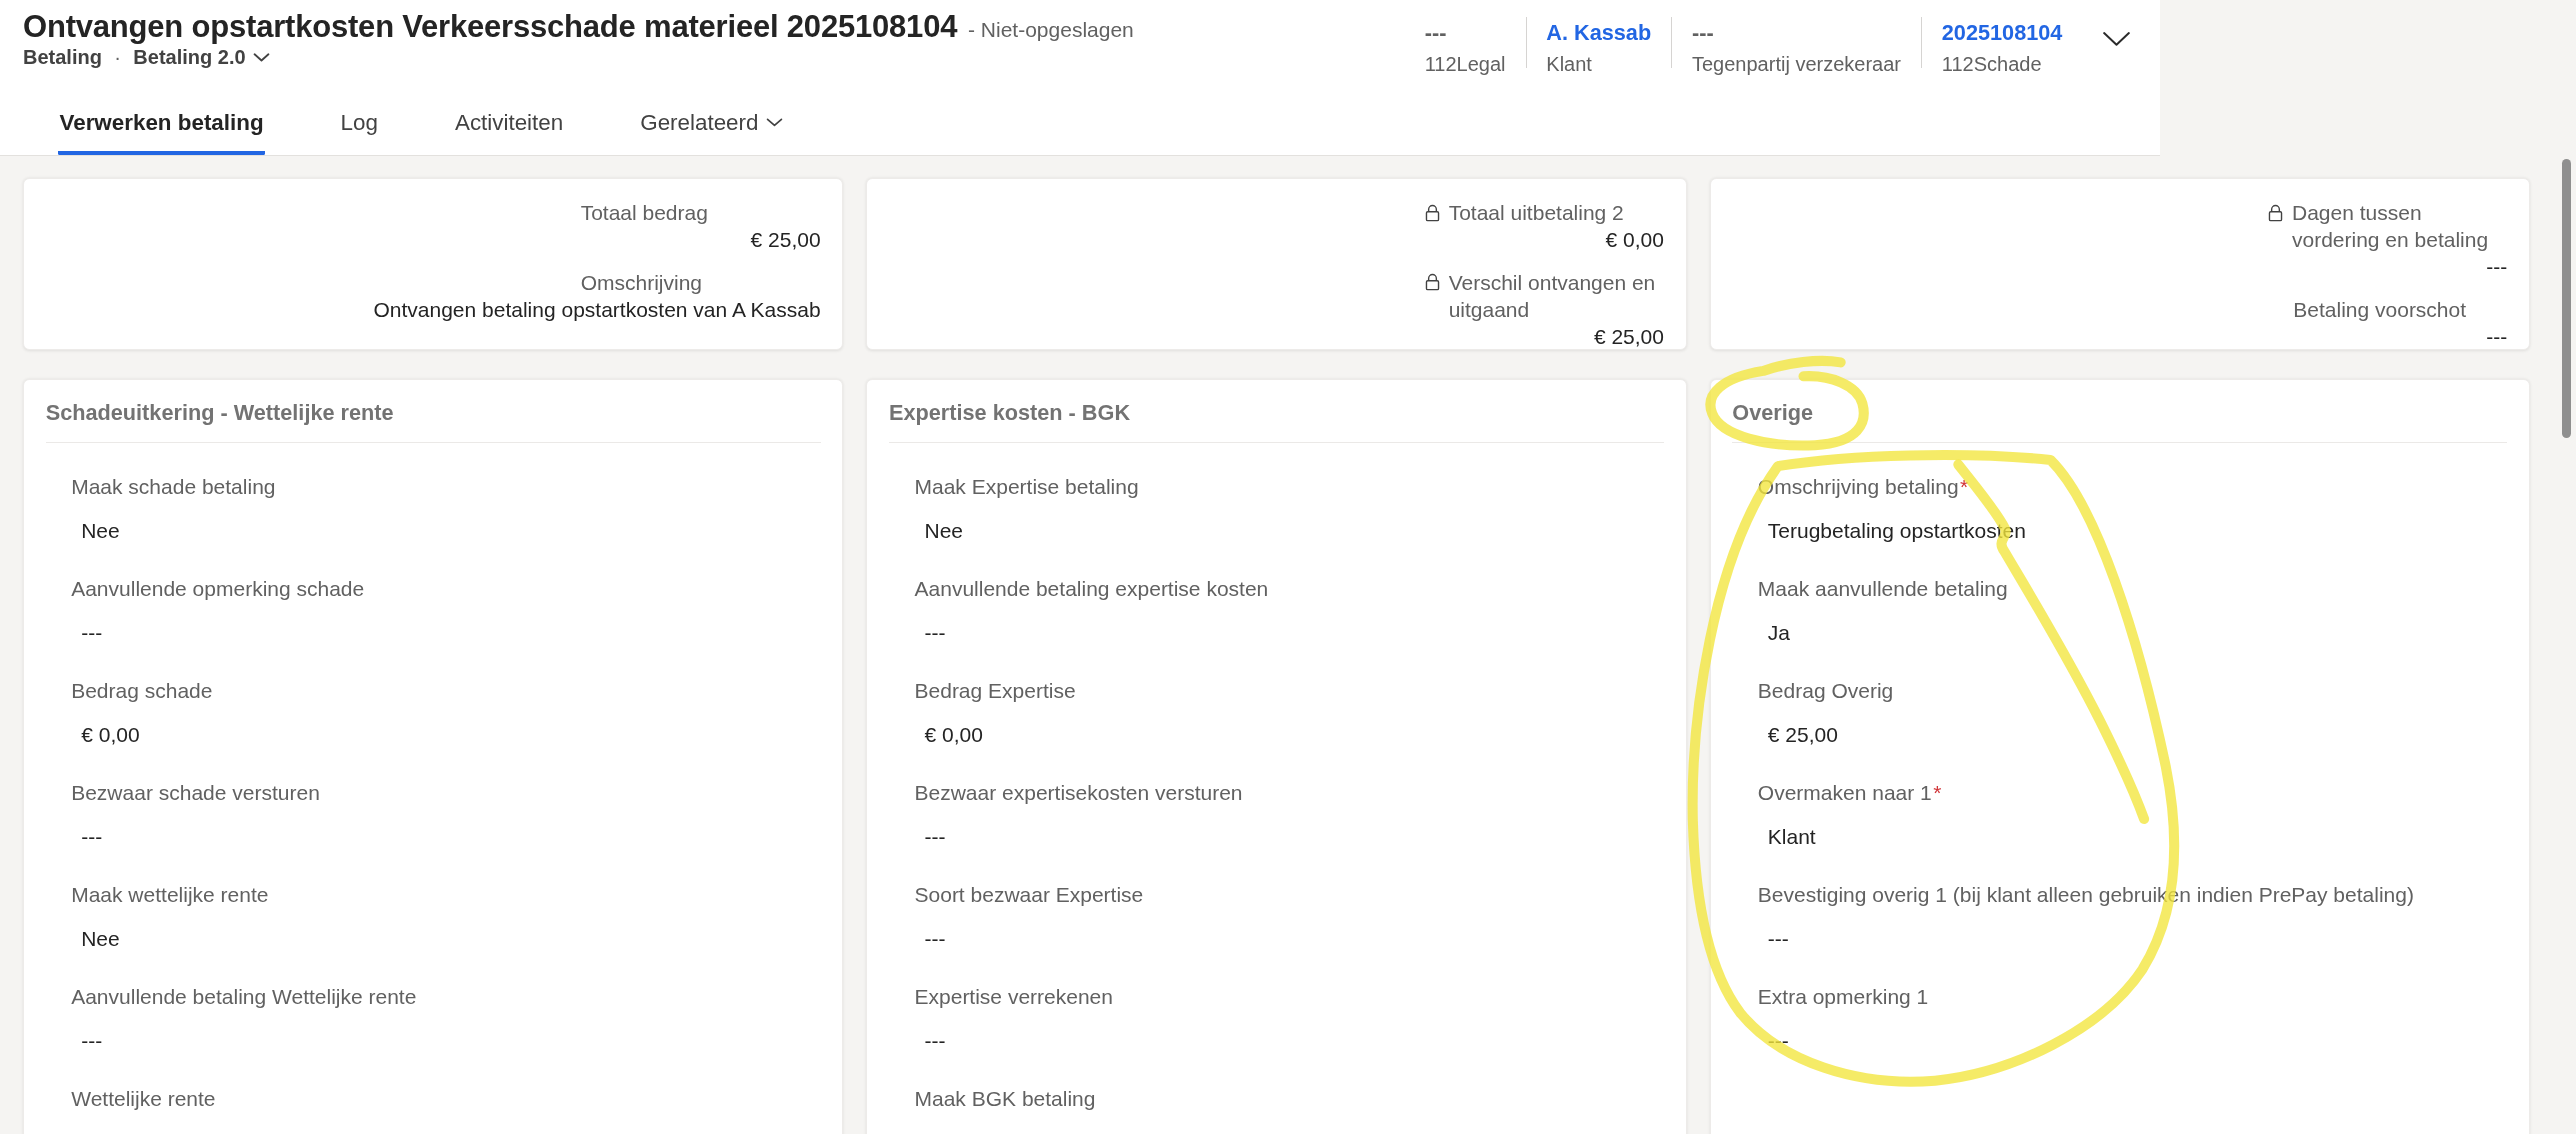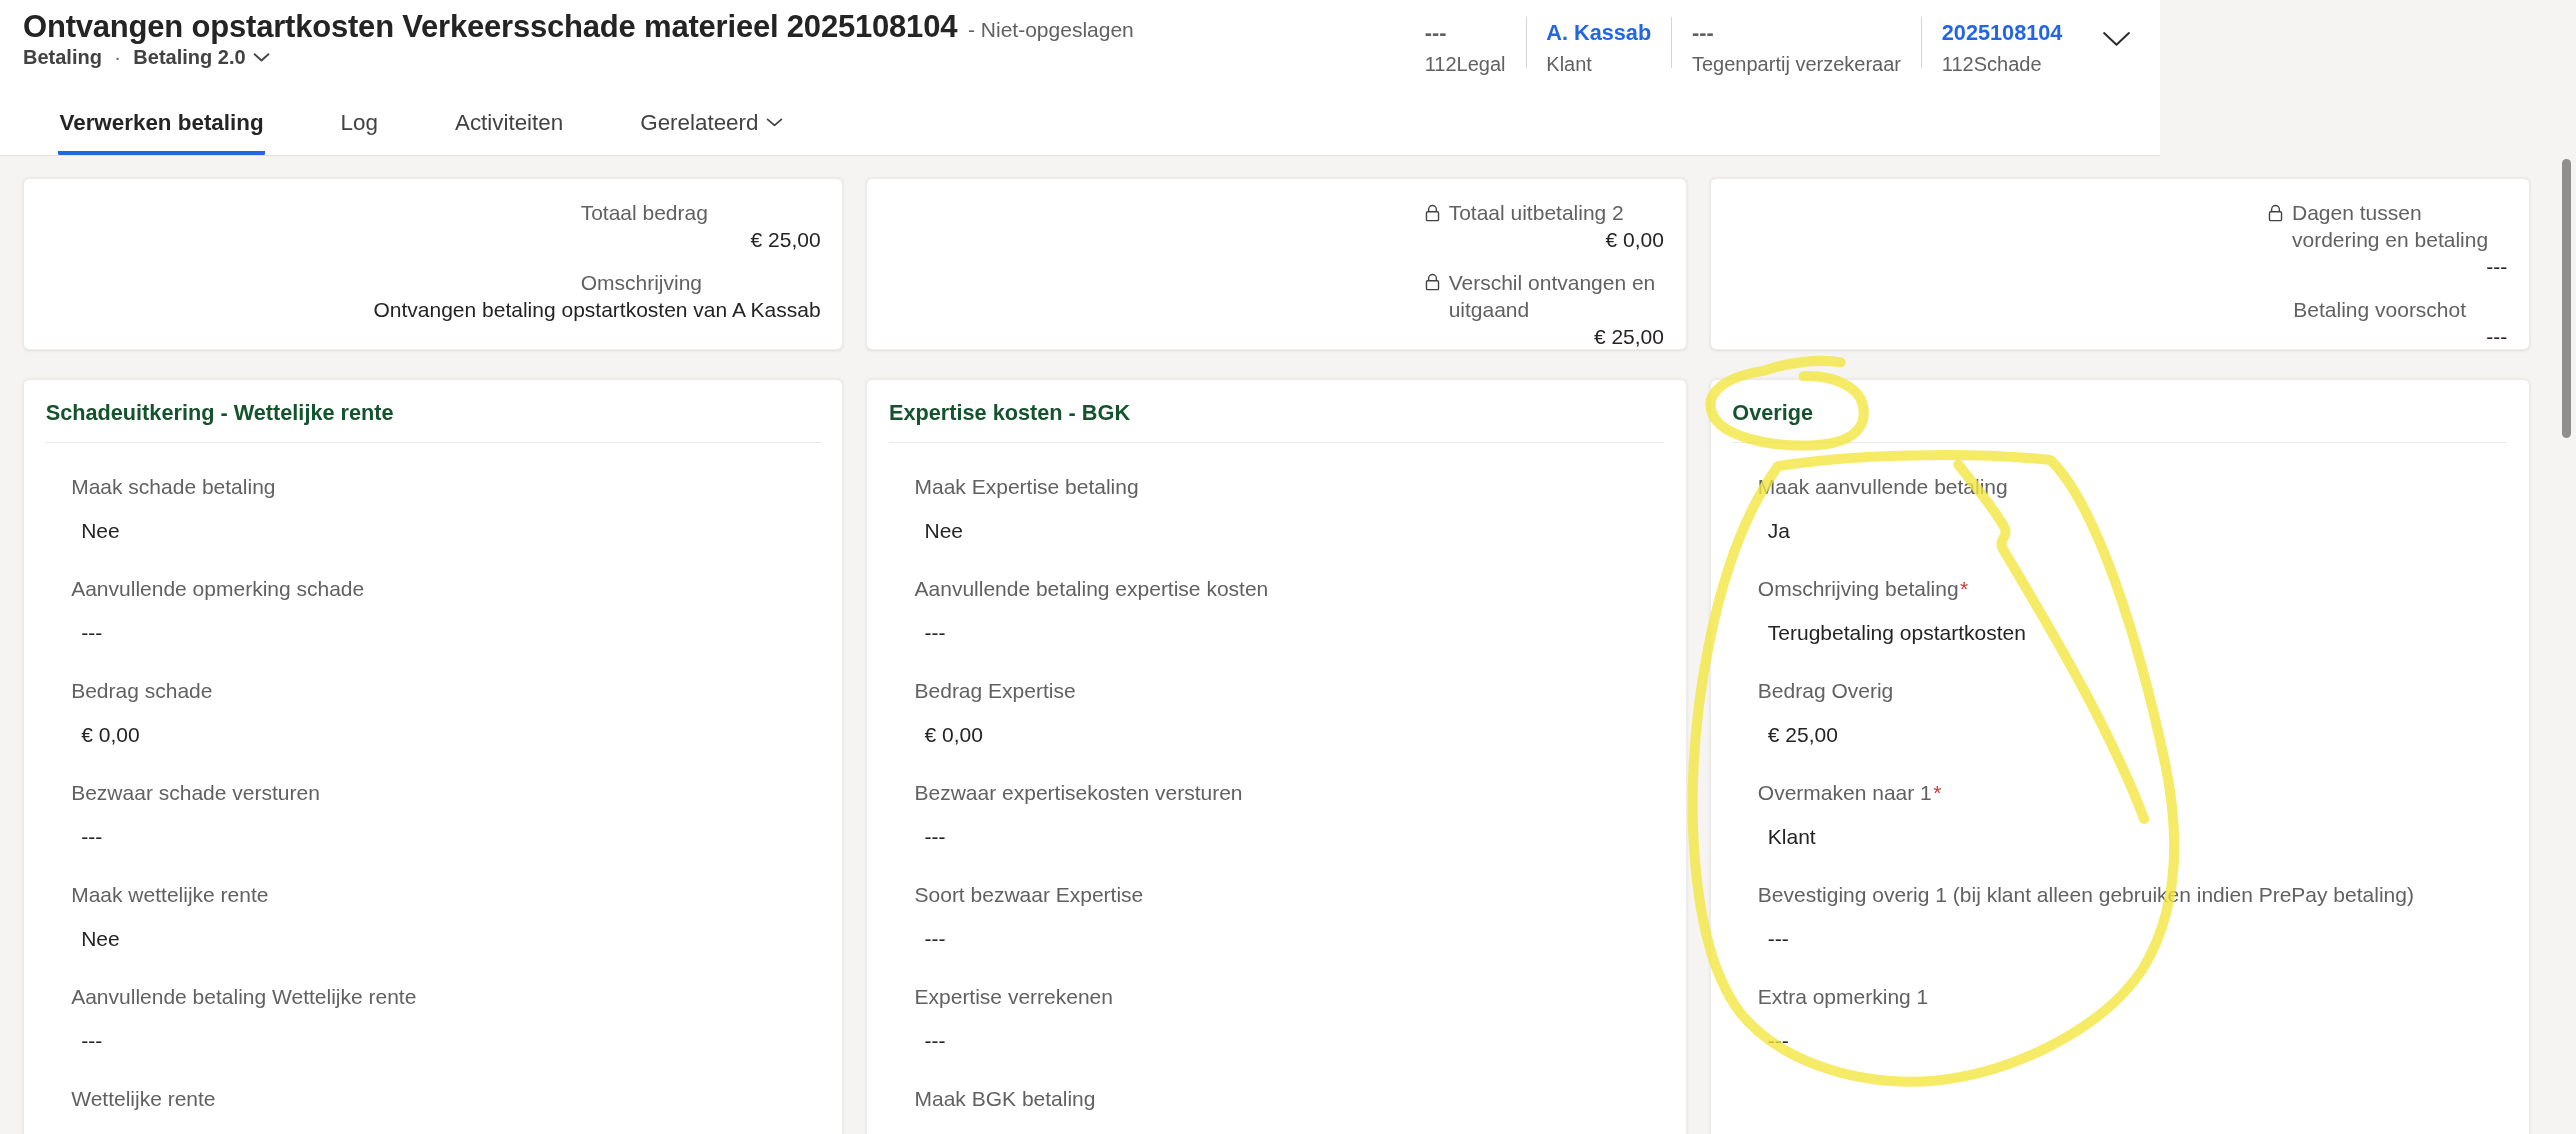--- a/index.html
+++ b/index.html
@@ -41,21 +41,21 @@
 
   
   .hrow { display:flex; align-items:flex-end; min-height:50px; margin-bottom:15.5px; padding-left:26px;flex-direction:column; }
   .hrow.with-icon { padding-left:9.3px; }
   .hlabel-wrap { width:240px; flex:none; display:flex; align-items:flex-start; gap:7.7px; }
   .hlabel { font-size:21px; color:#616161; line-height:27px; }
   .hvalue { font-size:21px; color:#242424; line-height:27px; }
   .lock { flex:none; margin-top:4.6px; }
 
   
-  .card-title { font-size:21.7px; font-weight:600; color:#14532d; margin-bottom:15.5px; }
+  .card-title { font-size:21.7px; font-weight:600; color:#737373; margin-bottom:15.5px; }
   .card-divider { border-top:0.8px solid #ebe9e7; margin-bottom:32.5px; }
   .vfields { padding-left:25.5px; }
   .vfield { margin-bottom:35px; }
   .vfield .lbl { font-size:21px; color:#616161; line-height:23px; margin-bottom:21px; }
   .vfield .val { font-size:21px; color:#242424; line-height:23px; padding-left:10px; }
   .req { color:#D13438; margin-left:1.5px; }
 
   
   .annotation-layer { position:absolute; inset:0; width:2576px; height:1135px;
     z-index:10; pointer-events:none; }
@@ -266,26 +266,26 @@
           <div class="val"></div>
         </div>
       </div>
     </div>
 
     <div class="card row2">
       <div class="card-title">Overige</div>
       <div class="card-divider"></div>
       <div class="vfields">
         <div class="vfield">
+          <div class="lbl"><span>Omschrijving betaling</span><span class="req">*</span></div>
+          <div class="val">Terugbetaling opstartkosten</div>
+        </div>
+        <div class="vfield">
           <div class="lbl">Maak aanvullende betaling</div>
           <div class="val">Ja</div>
-        </div>
-        <div class="vfield">
-          <div class="lbl"><span>Omschrijving betaling</span><span class="req">*</span></div>
-          <div class="val">Terugbetaling opstartkosten</div>
         </div>
         <div class="vfield">
           <div class="lbl">Bedrag Overig</div>
           <div class="val">€ 25,00</div>
         </div>
         <div class="vfield">
           <div class="lbl"><span>Overmaken naar 1</span><span class="req">*</span></div>
           <div class="val">Klant</div>
         </div>
         <div class="vfield">

